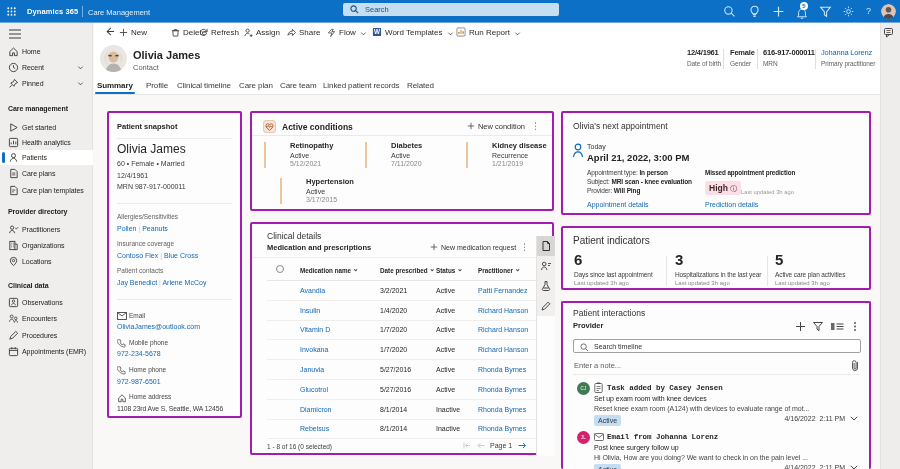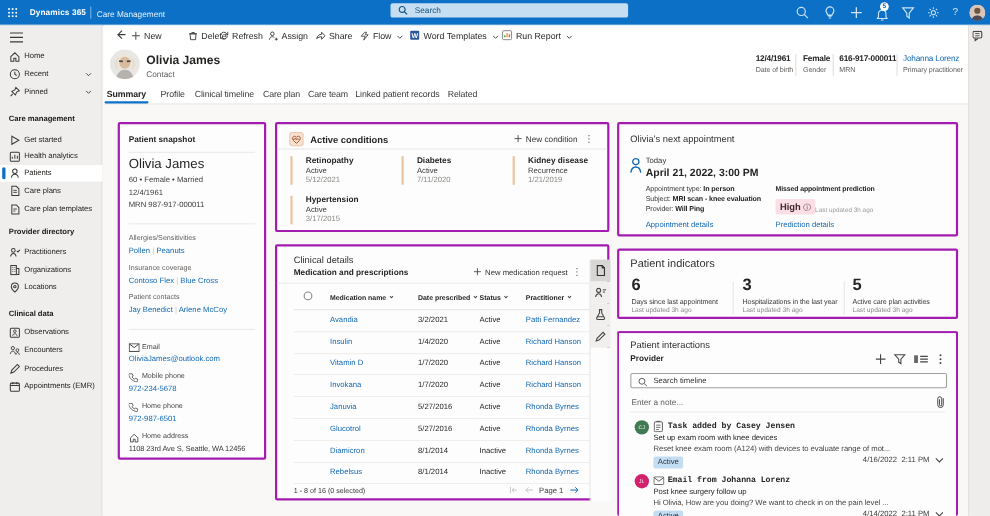--- a/index.html
+++ b/index.html
@@ -8,21 +8,21 @@
 .abs { position:absolute; }
 .lnk { color:#1168b5; }
 .sep { color:#c8c6c4; }
 svg.abs { display:block; }
 
 
 #topbar { position:absolute; left:0; top:0; width:900px; height:23px; background:#0b70c6; color:#fff; }
 #topbar .brand { position:absolute; left:27px; top:7px; font-size:7.5px; font-weight:bold; letter-spacing:0.1px; }
 #topbar .bdiv { position:absolute; left:82px; top:6px; width:1px; height:11px; background:rgba(255,255,255,.45); }
 #topbar .app { position:absolute; left:88px; top:8px; font-size:7.5px; color:#e3f0fa; }
-#searchbox { position:absolute; left:343px; top:3px; width:216px; height:13px; background:#c5def2; border-radius:2px; color:#15527f; font-size:7.5px; line-height:13px; padding-left:22px;margin-left:12px; }
+#searchbox { position:absolute; left:343px; top:3px; width:216px; height:13px; background:#c5def2; border-radius:2px; color:#15527f; font-size:7.5px; line-height:13px; padding-left:22px; }
 
 
 #rightrail { position:absolute; left:880px; top:23px; width:20px; height:446px; background:#efedec; border-left:1px solid #e3e1df; }
 
 
 #sidebar { position:absolute; left:0; top:23px; width:93px; height:446px; background:#efeeed; border-right:1px solid #e4e2e0; font-size:7px; color:#24221f; letter-spacing:-0.05px; }
 #sidebar .row { position:absolute; left:0; width:93px; height:15px; line-height:15px; white-space:nowrap; }
 #sidebar .row .ic { position:absolute; left:8px; top:2px; }
 #sidebar .row .lb { position:absolute; left:22px; top:0px; }
 #sidebar .row .ch { position:absolute; right:9px; top:4px; }
@@ -65,21 +65,21 @@
 #snap .ico { position:absolute; left:8px; }
 #snap .ilab { position:absolute; left:20px; font-size:6.5px; color:#484644; }
 
 
 #cond { left:250px; top:111px; width:304px; height:100px; }
 #cond .ic { position:absolute; left:11px; top:7px; width:13px; height:13px; background:#f7e2d3; border:1px solid #eac7ad; border-radius:3px; }
 #cond .hd { position:absolute; left:30px; top:9px; font-size:8.5px; font-weight:bold; color:#252423; }
 #cond .new { position:absolute; right:27px; top:9px; font-size:7.5px; color:#323130; white-space:nowrap; }
 #cond .dots { position:absolute; right:12px; top:8px; color:#605e5c; font-size:9px; }
 #cond .d { position:absolute; left:0px; right:0px; top:22px; height:1px; background:#eceae8; }
-.citem { position:absolute; width:95px; border-left:2.5px solid #eac59e; padding-left:12px; }
+.citem { position:absolute; width:95px; border-left:2.5px solid #eac59e; padding-left:24px; }
 .citem .n { font-size:7.5px; font-weight:bold; color:#252423; line-height:8.5px; }
 .citem .s { font-size:7px; color:#3b3a39; margin-top:1px; line-height:8px; }
 .citem .dt { font-size:7px; color:#8a8886; margin-top:0px; line-height:8px; }
 
 #clin { left:250px; top:222px; width:304px; height:233px; }
 #clin .hd { position:absolute; left:15px; top:7px; font-size:8.5px; color:#323130; }
 #clin .sub { position:absolute; left:15px; top:19px; font-size:7.5px; font-weight:bold; color:#252423; }
 #clin .new { position:absolute; left:178px; top:19px; font-size:7px; color:#323130; white-space:nowrap; }
 #clin .dots { position:absolute; left:268px; top:18px; color:#605e5c; font-size:9px; }
 #rail { position:absolute; left:284px; top:12px; width:19px; height:220px; border-left:1px solid #e4e2e0; }
@@ -459,21 +459,21 @@
   <div class="citem" style="left:113px;top:29px">
       <div class="n">Diabetes</div>
       <div class="s">Active</div>
       <div class="dt">7/11/2020</div>
     </div>
   <div class="citem" style="left:214px;top:29px">
       <div class="n">Kidney disease</div>
       <div class="s">Recurrence</div>
       <div class="dt">1/21/2019</div>
     </div>
-  <div class="citem" style="left:12px;top:65px">
+  <div class="citem" style="left:28px;top:65px">
       <div class="n">Hypertension</div>
       <div class="s">Active</div>
       <div class="dt">3/17/2015</div>
     </div>
 </div>
 
 <div class="card" id="clin">
   <div class="hd">Clinical details</div>
   <div class="sub">Medication and prescriptions</div>
   <div class="abs" style="left:0;top:33px;width:284px;height:1px;background:#efedeb"></div>

